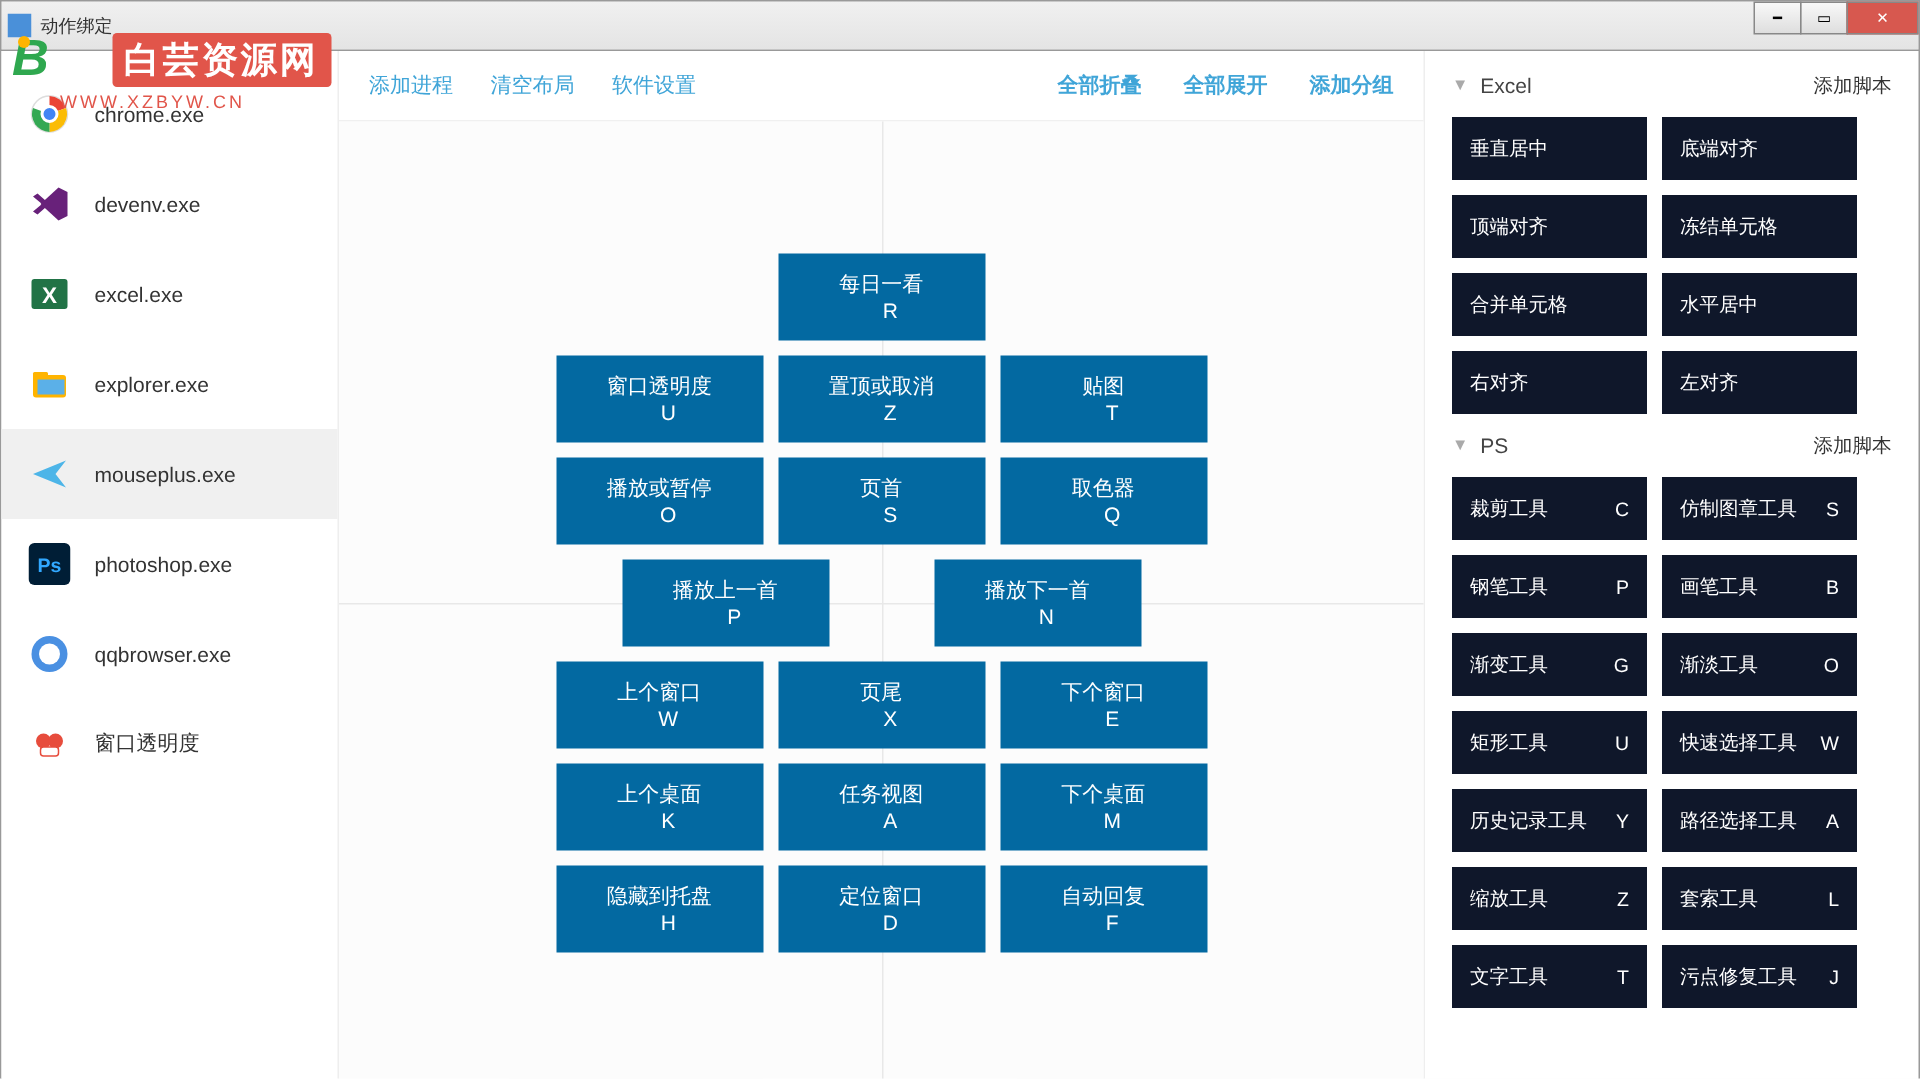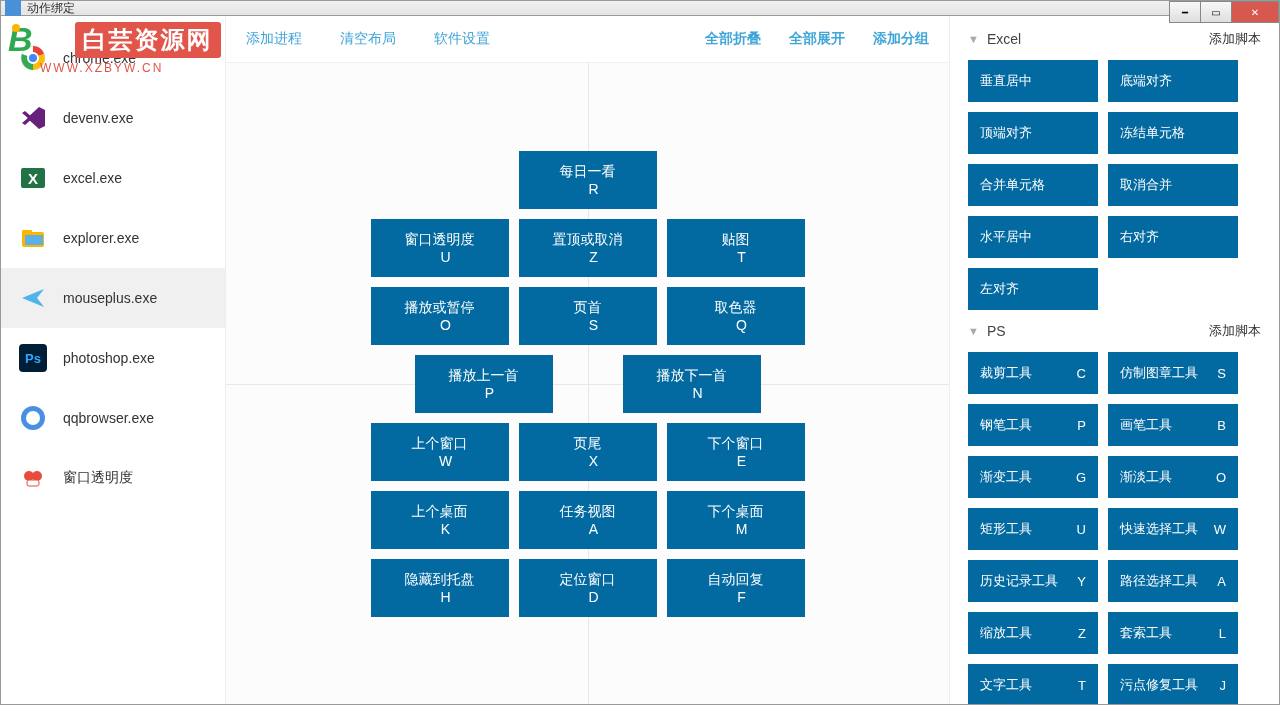--- a/index.html
+++ b/index.html
@@ -1,18 +1,18 @@
 <!DOCTYPE html>
 <html><head>
   <meta charset="utf-8">
   <style>
     * { margin: 0; padding: 0; box-sizing: border-box; font-family: "Microsoft YaHei", sans-serif; }
     body { width: 1280px; height: 719px; overflow: hidden; background: #fff; }
     
-    .title-bar { height: 16px; background: linear-gradient(#f0f0f0, #e4e4e4); border: 1px solid #999; display: flex; align-items: center; padding: 0 4px; position: relative; }
+    .title-bar { height: 34px; background: linear-gradient(#f0f0f0, #e4e4e4); border: 1px solid #999; display: flex; align-items: center; padding: 0 4px; position: relative; }
     .title-bar-icon { width: 16px; height: 16px; margin-right: 6px; }
     .title-text { font-size: 12px; color: #333; }
     .win-controls { position: absolute; right: 0; top: 0; display: flex; }
     .win-btn { width: 32px; height: 22px; display: flex; align-items: center; justify-content: center; border: 1px solid #888; margin-left: -1px; font-size: 10px; background: linear-gradient(#f8f8f8,#dedede); }
     .win-btn.close { background: #d7584f; color: #fff; width: 48px; }
     
     .watermark { position: absolute; top: 20px; left: 8px; z-index: 100; pointer-events: none; }
     .wm-logo { display: flex; align-items: center; gap: 2px; }
     .wm-b { font-size: 34px; font-weight: 800; color: #2FA84F; font-style: italic; position: relative; }
     .wm-b::after { content: ''; position: absolute; left: 4px; top: 4px; width: 8px; height: 8px; background: #FFB400; border-radius: 50%; }
@@ -21,41 +21,41 @@
     
     .app { display: flex; height: calc(100% - 30px); border: 1px solid #999; border-top: none; }
     
     .sidebar { width: 225px; background: #fff; border-right: 1px solid #eee; padding-top: 12px; }
     .side-item { display: flex; align-items: center; padding: 16px 18px; gap: 16px; font-size: 14px; color: #333; cursor: pointer; }
     .side-item.sel { background: #f0f0f0; }
     .side-icon { width: 28px; height: 28px; display: flex; align-items: center; justify-content: center; border-radius: 4px; }
     
     .main { flex: 1; display: flex; flex-direction: column; position: relative; }
     .menu { display: flex; gap: 28px; padding: 14px 20px; font-size: 14px; color: #40a5d8; border-bottom: 1px solid #f0f0f0; }
-    .menu-left { display: flex; gap: 38px; }
+    .menu-left { display: flex; gap: 25px; }
     .menu-right { margin-left: auto; display: flex; gap: 28px; font-weight: bold; }
     .menu a { cursor: pointer; }
     
     .grid-area { flex: 1; position: relative; background: #fcfcfc; }
     .cross-v { position: absolute; left: 50%; top: 0; bottom: 0; width: 1px; background: #e8e8e8; }
     .cross-h { position: absolute; top: 50%; left: 0; right: 0; height: 1px; background: #e8e8e8; }
     
     .tiles { position: absolute; left: 0; right: 0; top: 0; bottom: 0; display: flex; flex-direction: column; align-items: center; justify-content: center; gap: 10px; }
     .tile-row { display: flex; gap: 10px; justify-content: center; align-items: center;}
     .tile { background: #0369a1; color: #fff; font-size: 14px; padding: 12px 14px; display: flex; align-items: center; justify-content: space-between; width: 138px; cursor: pointer; flex-direction: column; }
     .tile .k { margin-left: 12px; }
     .tile-gap { width: 50px; }
     
     .right-panel { width: 330px; border-left: 1px solid #eee; padding: 6px 14px; overflow-y: hidden; }
     .section-head { display: flex; align-items: center; padding: 8px 4px; font-size: 14px; }
     .triangle { color: #aaa; margin-right: 8px; font-size: 11px; }
     .sec-title { font-weight: 500; color: #444; }
     .sec-add { margin-left: auto; color: #333; font-size: 13px; cursor: pointer; }
     .btn-grid { display: flex; flex-wrap: wrap; gap: 10px; padding: 4px; }
-    .rbtn { background: #0369a1; color: #fff; font-size: 13px; padding: 12px 12px; width: 130px; display: flex; justify-content: space-between; align-items: center; cursor: pointer; }
+    .rbtn { background: #0f172a; color: #fff; font-size: 13px; padding: 12px 12px; width: 130px; display: flex; justify-content: space-between; align-items: center; cursor: pointer; }
     .rbtn .k { margin-left: 8px; }
   </style>
 </head>
 <body>
 
 <div class="title-bar">
   <svg class="title-bar-icon" viewBox="0 0 16 16">
       <rect width="16" height="16" fill="#4a90d9"></rect>
     </svg>
   <span class="title-text">动作绑定</span>
@@ -282,23 +282,20 @@
         <div class="rbtn">
           <span>顶端对齐</span>
         </div>
         <div class="rbtn">
           <span>冻结单元格</span>
         </div>
         <div class="rbtn">
           <span>合并单元格</span>
         </div>
         <div class="rbtn">
-          <span>取消合并</span>
-        </div>
-        <div class="rbtn">
           <span>水平居中</span>
         </div>
         <div class="rbtn">
           <span>右对齐</span>
         </div>
         <div class="rbtn">
           <span>左对齐</span>
         </div>
       </div>
 

